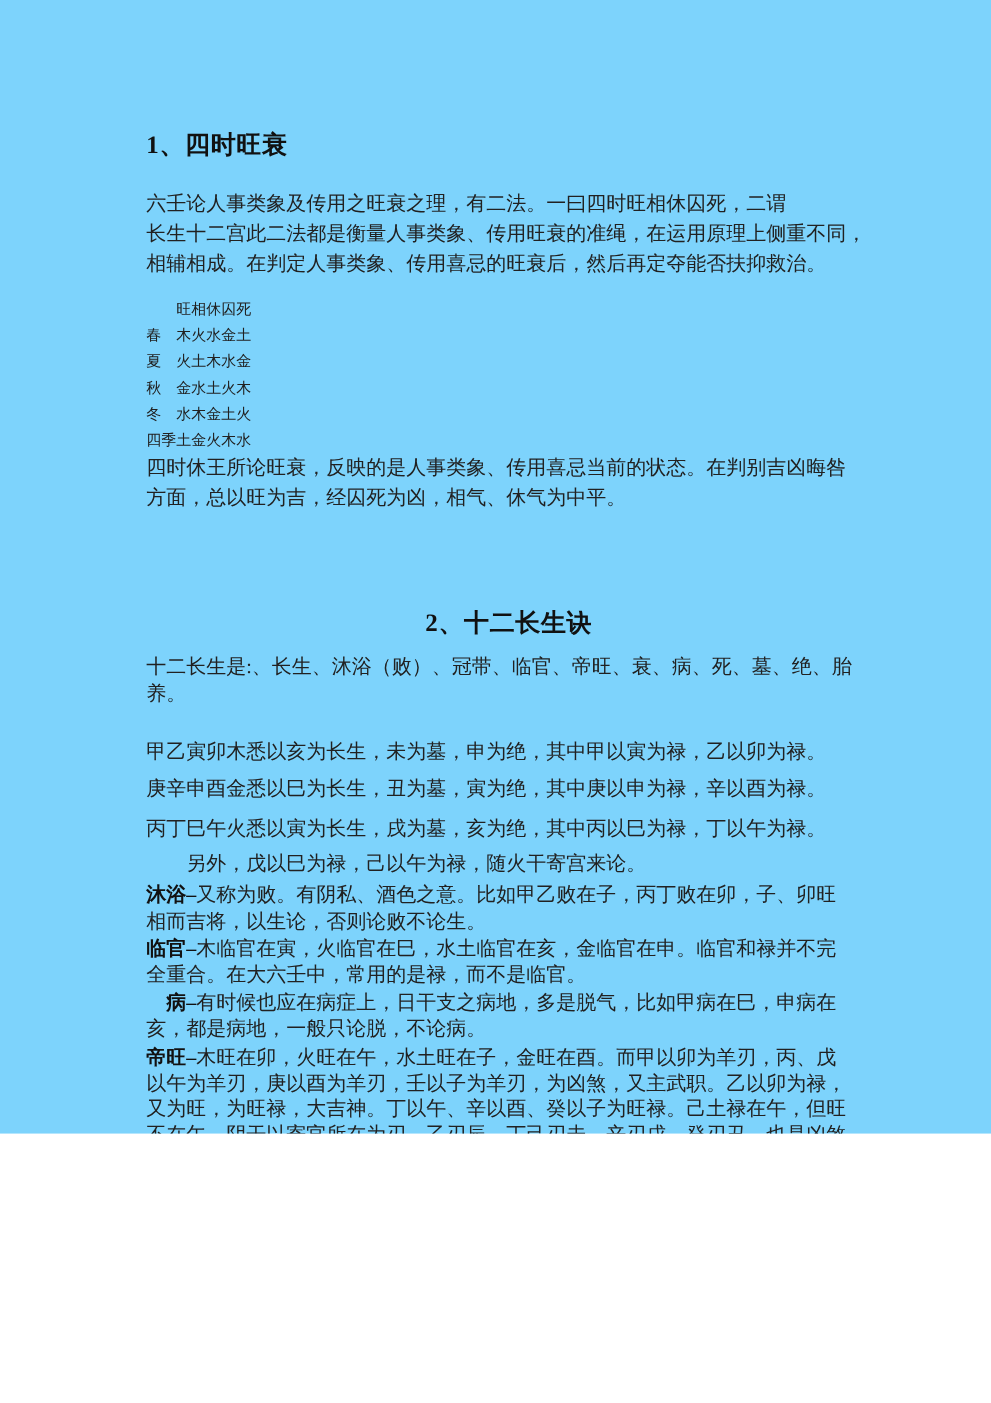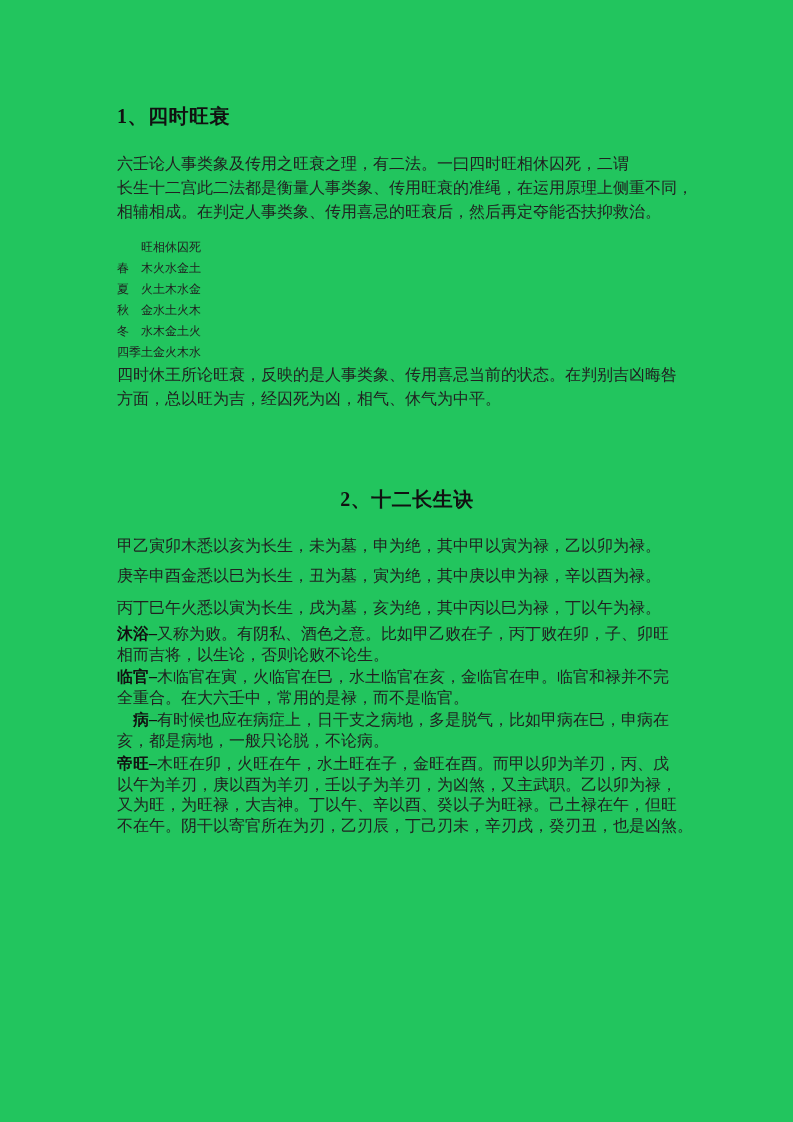--- a/index.html
+++ b/index.html
@@ -1,20 +1,20 @@
 <!DOCTYPE html>
 <html><head>
 <meta charset="utf-8">
 <style>
   html,body{margin:0;padding:0;background:#ffffff;}
   .page{
     position:relative;
     width:793px;
-    height:1122px;
-    background:#22c55e;
+    height:907px;
+    background:#7dd3fc;
     overflow:hidden;
     font-family:"Liberation Serif","DejaVu Serif",serif;
     color:#212121;
   }
   .content{
     box-sizing:content-box;
     padding:0 96px 0 117px;
     width:580px;
   }
   .heading{
@@ -69,28 +69,31 @@
 夏　火土木水金
 秋　金水土火木
 冬　水木金土火
 四季土金火木水</p>
 
     <p class="summary1">四时休王所论旺衰，反映的是人事类象、传用喜忌当前的状态。在判别吉凶晦咎
 方面，总以旺为吉，经囚死为凶，相气、休气为中平。</p>
 
     <h2 class="heading h2-pos">2、十二长生诀</h2>
 
+    <p class="intro2">十二长生是:、长生、沐浴（败）、冠带、临官、帝旺、衰、病、死、墓、绝、胎
+养。</p>
 
     <p class="rule rule-0">甲乙寅卯木悉以亥为长生，未为墓，申为绝，其中甲以寅为禄，乙以卯为禄。</p>
 
     <p class="rule rule-2">庚辛申酉金悉以巳为长生，丑为墓，寅为绝，其中庚以申为禄，辛以酉为禄。</p>
 
     <p class="rule rule-1">丙丁巳午火悉以寅为长生，戌为墓，亥为绝，其中丙以巳为禄，丁以午为禄。</p>
 
 
+    <p class="rule rule-4">　　另外，戊以巳为禄，己以午为禄，随火干寄宫来论。</p>
 
 
     <p class="def def-1"><span class="term">沐浴–</span><span>又称为败。有阴私、酒色之意。比如甲乙败在子，丙丁败在卯，子、卯旺
 相而吉将，以生论，否则论败不论生。</span></p>
 
     <p class="def def-2"><span class="term">临官–</span><span>木临官在寅，火临官在巳，水土临官在亥，金临官在申。临官和禄并不完
 全重合。在大六壬中，常用的是禄，而不是临官。</span></p>
 
     <p class="def def-4"><span class="term">　病–</span><span>有时候也应在病症上，日干支之病地，多是脱气，比如甲病在巳，申病在
 亥，都是病地，一般只论脱，不论病。</span></p>

